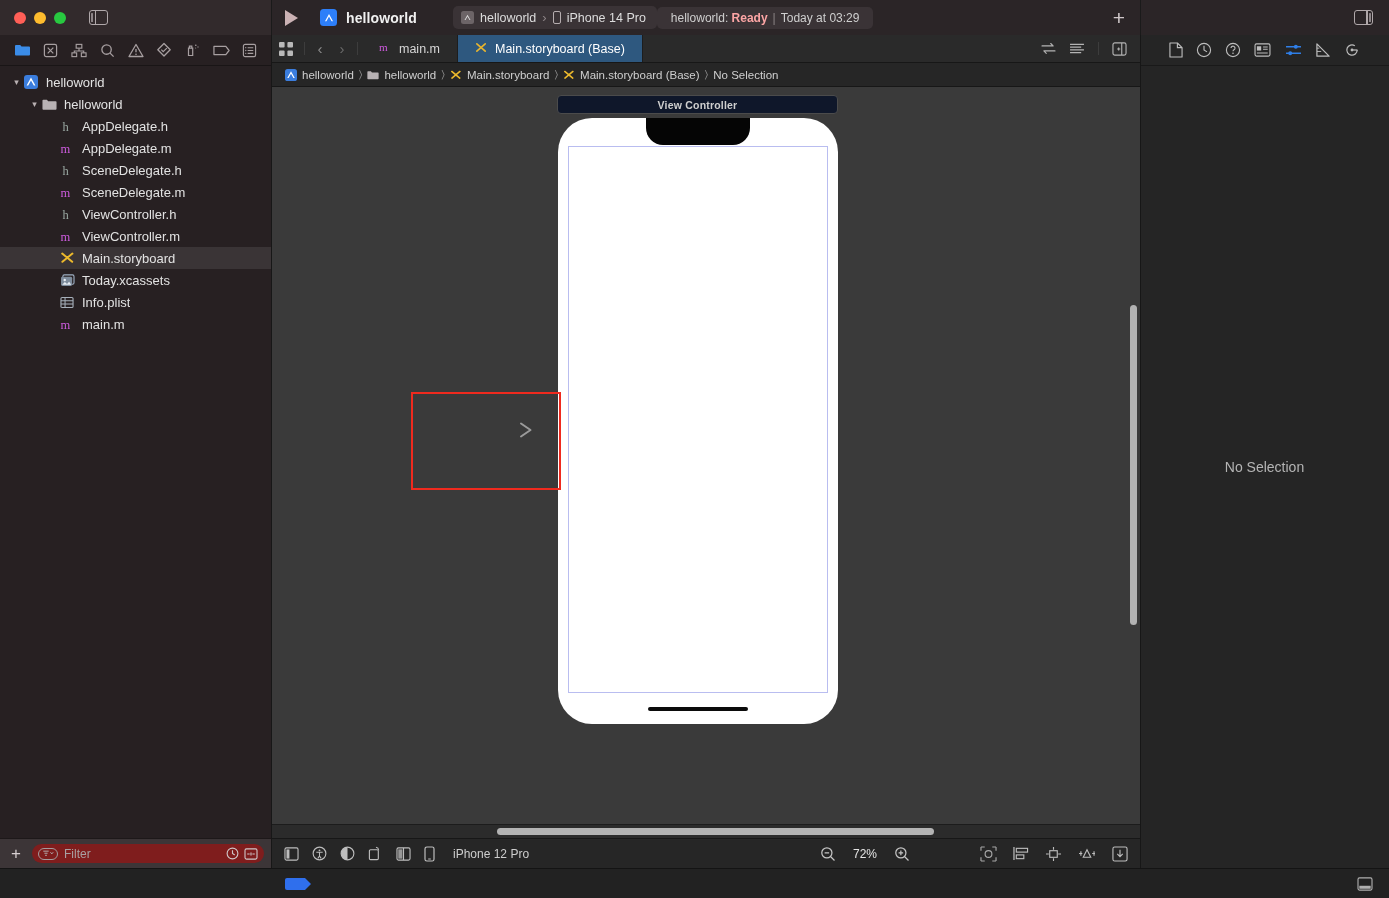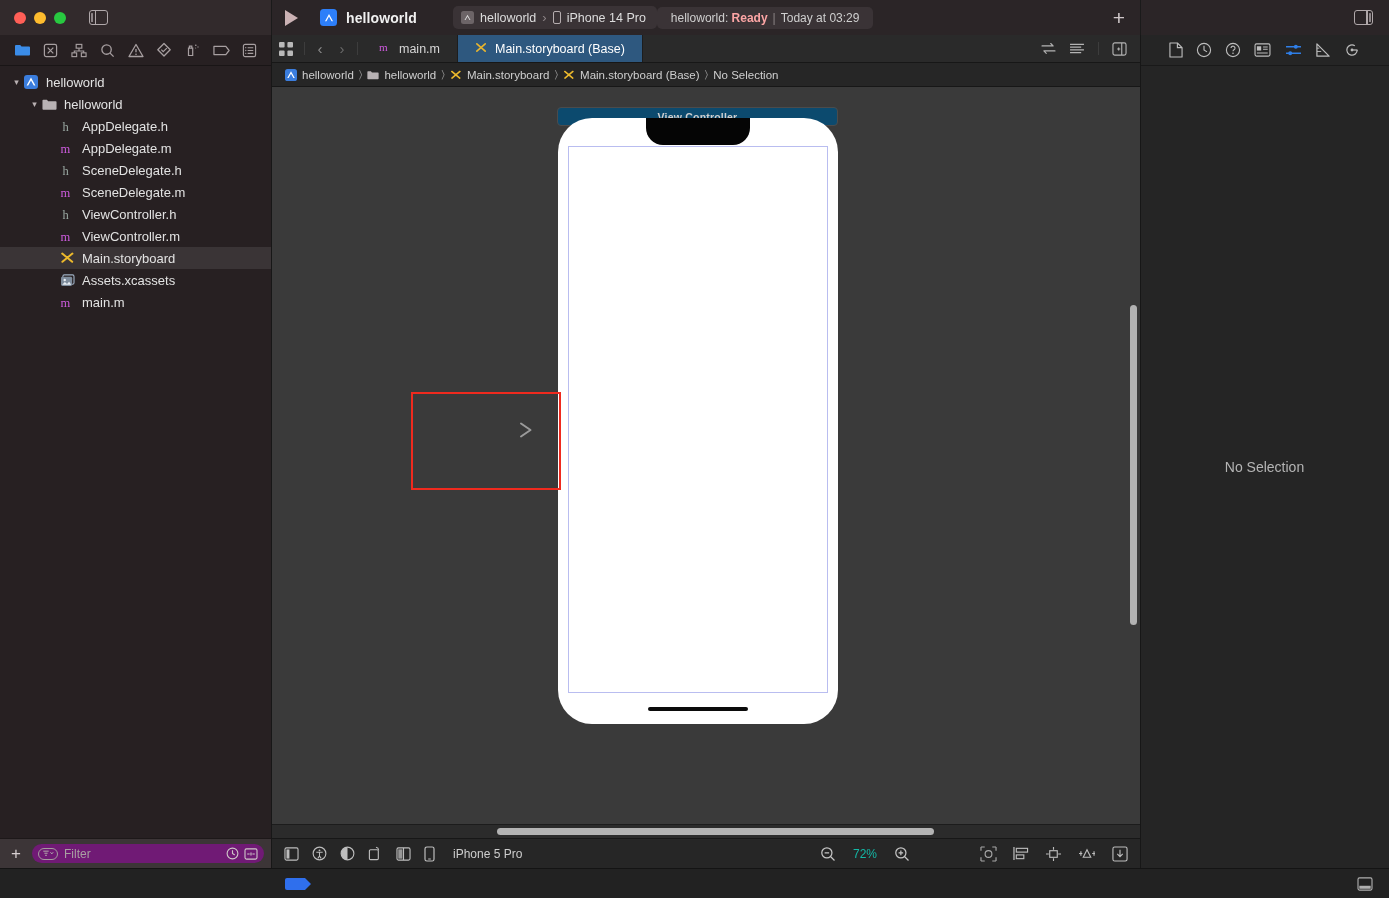--- a/index.html
+++ b/index.html
@@ -73,21 +73,21 @@
   .row.sel { background:#3a3436; }
   .tw { width:13px; display:flex; align-items:center; justify-content:center; flex:none;
       color:#b9b1b3; font-size:9px; }
   .fic { width:16px; display:flex; align-items:center; justify-content:center; flex:none; margin-right:7px;}
   .fic svg{display:block;}
   .fname { overflow:hidden; text-overflow:ellipsis; }
 
   .nav-filter { height:30px; background:#3c3537; display:flex; align-items:center;
       padding:0 8px; gap:8px; border-top:1px solid #1d1819; }
   .fplus { font-size:17px; color:#d7cfd1; font-weight:300; width:16px; text-align:center; }
-  .fbox { flex:1; height:19px; background:#701a75; border-radius:9.5px; display:flex;
+  .fbox { flex:1; height:19px; background:#7f1d1d; border-radius:9.5px; display:flex;
       align-items:center; padding:0 6px; gap:6px; }
   .fpill { width:20px;height:12px;border:1px solid #a49c9e;border-radius:6px;display:flex;
       align-items:center;justify-content:center;gap:1px; }
   .fph { font-size:12px; color:#a8a0a2; }
   .fright { margin-left:auto; display:flex; gap:5px; align-items:center; }
 
   
   .editor { flex:1; display:flex; flex-direction:column; min-width:0; background:#1e1e1e; }
   .tabbar { height:28px; background:#2a2a2a; display:flex; align-items:stretch;
       border-bottom:1px solid #171717; }
@@ -103,23 +103,23 @@
 
   .crumbbar { height:24px; background:#262626; display:flex; align-items:center;
       padding-left:13px; gap:5px; border-bottom:1px solid #171717; font-size:11.5px; color:#cfcfcf;}
   .crumb { display:flex; align-items:center; gap:5px; }
   .csep { color:#8a8a8a; font-size:11px; }
 
   .canvas-wrap { flex:1; position:relative; background:#3a3a3a; overflow:hidden; }
   .canvas { position:absolute; inset:0; }
 
   .vc-label { position:absolute; left:285px; top:8px; width:281px; height:19px;
-      background:#0c4a6e; border:1px solid #4b4b4b; border-radius:4px; display:flex;
+      background:#0f172a; border:1px solid #4b4b4b; border-radius:4px; display:flex;
       align-items:center; justify-content:center; font-size:10.5px; font-weight:bold;
-      color:#cfcfcf; letter-spacing:.2px;margin-top:12px; }
+      color:#cfcfcf; letter-spacing:.2px; }
 
   .phone { position:absolute; left:286px; top:31px; width:280px; height:606px;
       background:#fff; border-radius:34px; }
   .notch { position:absolute; left:50%; transform:translateX(-50%); top:0; width:104px;
       height:27px; background:#050505; border-bottom-left-radius:17px; border-bottom-right-radius:17px; }
   .safe { position:absolute; left:10px; right:10px; top:28px; bottom:31px;
       border:1px solid #b9bdf0; }
   .homebar { position:absolute; left:50%; transform:translateX(-50%); bottom:13px;
       width:100px; height:4px; background:#0b0b0b; border-radius:2px; }
 
@@ -132,21 +132,21 @@
   .hscroll-track { height:14px; background:#2b2b2b; position:relative; flex:none;
       border-top:1px solid #1c1c1c; }
   .hscroll { position:absolute; left:225px; top:3px; width:437px; height:7px;
       background:#b3b3b3; border-radius:3.5px; }
 
   .canvas-bar { height:30px; background:#262626; display:flex; align-items:center;
       padding:0 12px; gap:13px; border-top:1px solid #171717; flex:none; }
   .cb-ic { display:flex; align-items:center; justify-content:center; }
   .cb-dev { font-size:12px; color:#cdcdcd; margin-left:5px; }
   .cb-zoomgrp { margin-left:auto; display:flex; align-items:center; gap:17px; }
-  .cb-zoom { font-size:12px; color:#14b8a6; }
+  .cb-zoom { font-size:12px; color:#e5e5e5; }
   .cb-right { display:flex; align-items:center; gap:16px; margin-left:57px; }
 
   
   .inspector { width:249px; background:#252525; display:flex; flex-direction:column;
       position:relative; flex:none; }
   .inspector:before{content:"";position:absolute;left:0;top:0;bottom:0;width:1px;background:#171717;}
   .insp-tabs { height:31px; display:flex; align-items:center; justify-content:space-around;
       padding:0 22px; border-bottom:1px solid #191919; }
   .insp-body { flex:1; display:flex; align-items:center; justify-content:center;
       font-size:14px; color:#b4b4b4; }
@@ -371,21 +371,31 @@
           <div class="row" style="padding-left: 46px;">
             <span class="tw"></span>
             <span class="fic">
               <svg width="15" height="13" viewBox="0 0 16 14">
                 <rect x="3" y="1" width="12" height="10" rx="1.6" fill="none" stroke="#9fb0c4" stroke-width="1.2"></rect>
                 <rect x="1" y="3" width="12" height="10" rx="1.6" fill="#7e8c9c"></rect>
                 <circle cx="5" cy="6.5" r="1.3" fill="#e7edf3"></circle>
                 <path d="M2.2 11.6l3-3 2.3 2.2 2.2-2.4 2.4 3.2z" fill="#e7edf3"></path>
               </svg>
             </span>
-            <span class="fname">Assets.xcassets</span>
+            <span class="fname">Today.xcassets</span>
+          </div>
+          <div class="row" style="padding-left: 46px;">
+            <span class="tw"></span>
+            <span class="fic">
+              <svg width="14" height="13" viewBox="0 0 15 14">
+                <rect x="1" y="1.6" width="13" height="10.8" rx="1.2" fill="none" stroke="#a7b0bb" stroke-width="1.2"></rect>
+                <path d="M1 5h13M1 8.6h13M5.4 1.6v10.8" stroke="#a7b0bb" stroke-width="1.1"></path>
+              </svg>
+            </span>
+            <span class="fname">Info.plist</span>
           </div>
           <div class="row" style="padding-left: 46px;">
             <span class="tw"></span>
             <span class="fic">
               <svg width="14" height="14" viewBox="0 0 14 14">
                 <text x="0.5" y="11.5" font-family="Liberation Serif, serif" font-size="12.5" fill="#cf5ce0">m</text>
               </svg>
             </span>
             <span class="fname">main.m</span>
           </div>
@@ -568,21 +578,21 @@
               <path d="M8 1v13" stroke="#bdbdbd" stroke-width="1.2"></path>
               <rect x="2.4" y="2.5" width="4.4" height="10" fill="#bdbdbd" opacity=".75"></rect>
             </svg>
         </div>
         <div class="cb-ic">
           <svg width="11" height="16" viewBox="0 0 11 16">
               <rect x="1" y="1" width="9" height="14" rx="1.8" fill="none" stroke="#bdbdbd" stroke-width="1.2"></rect>
               <path d="M4.2 13h2.6" stroke="#bdbdbd" stroke-width="1"></path>
             </svg>
         </div>
-        <span class="cb-dev">iPhone 5 Pro</span>
+        <span class="cb-dev">iPhone 12 Pro</span>
 
         <div class="cb-zoomgrp">
           <svg width="16" height="16" viewBox="0 0 17 17">
               <circle cx="7.3" cy="7.3" r="5.4" fill="none" stroke="#c6c6c6" stroke-width="1.3"></circle>
               <path d="M4.9 7.3h4.8M11.4 11.4l4 4" stroke="#c6c6c6" stroke-width="1.3"></path>
             </svg>
           <span class="cb-zoom">72%</span>
           <svg width="16" height="16" viewBox="0 0 17 17">
               <circle cx="7.3" cy="7.3" r="5.4" fill="none" stroke="#c6c6c6" stroke-width="1.3"></circle>
               <path d="M4.9 7.3h4.8M7.3 4.9v4.8M11.4 11.4l4 4" stroke="#c6c6c6" stroke-width="1.3"></path>

